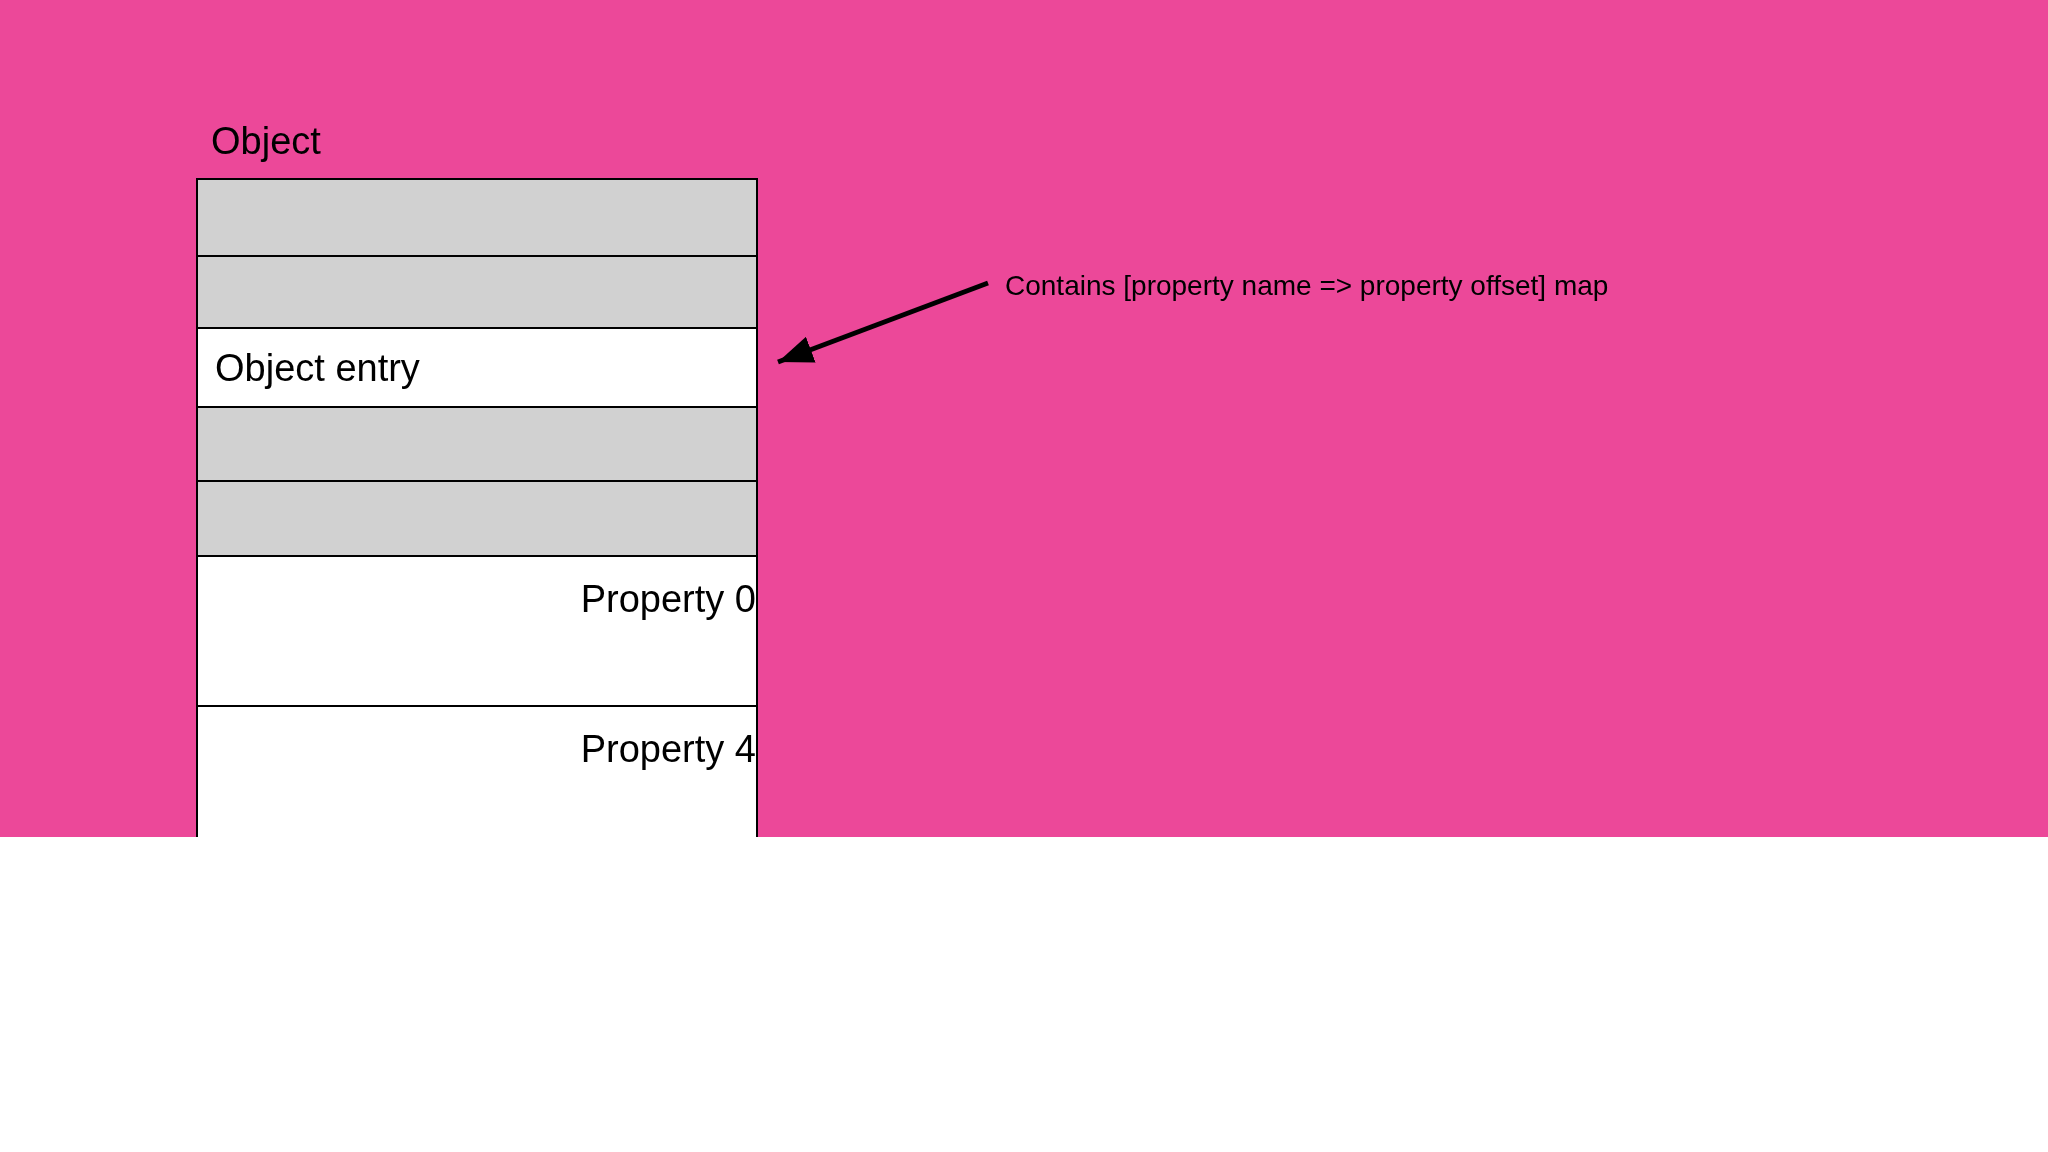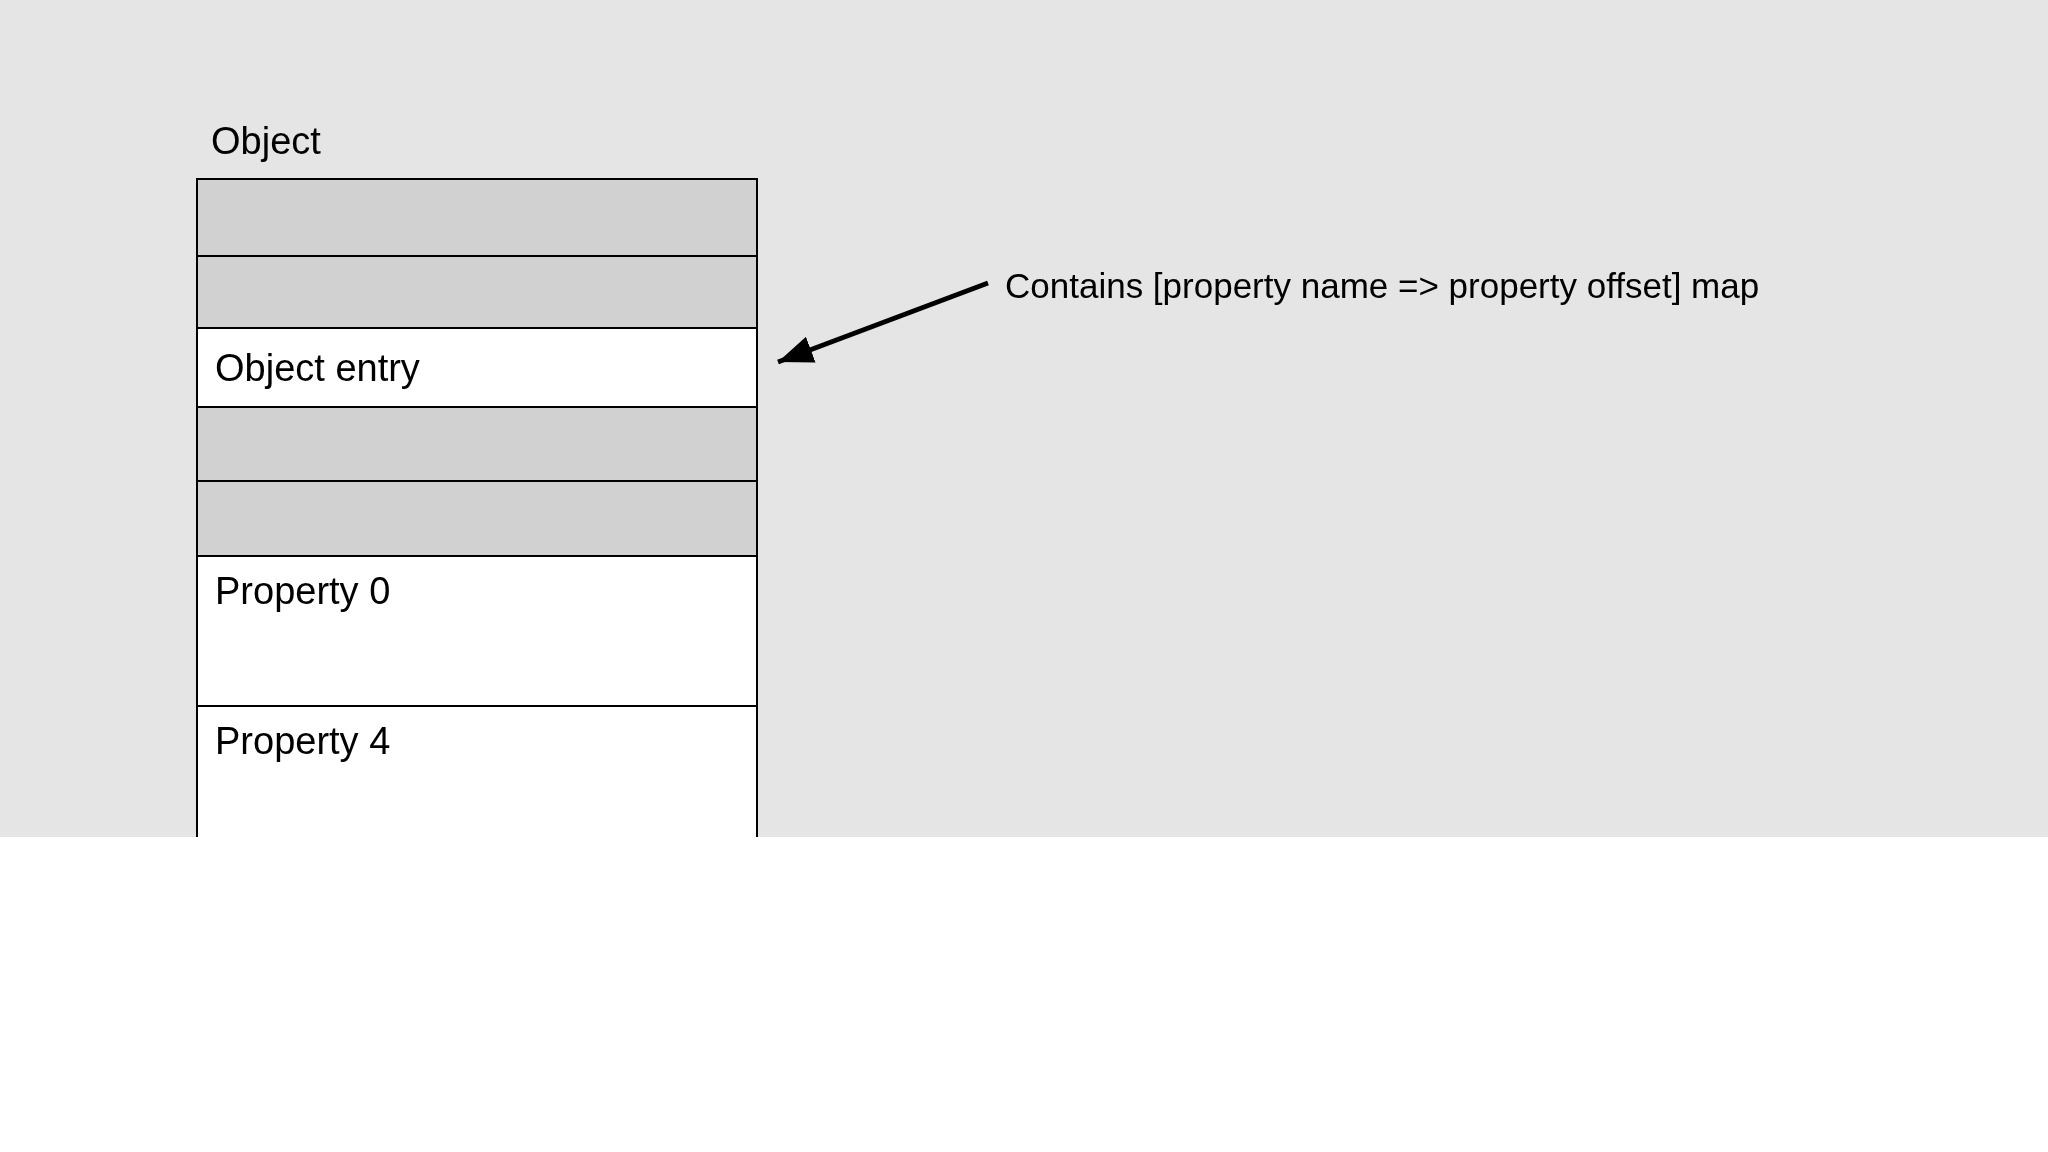--- a/index.html
+++ b/index.html
@@ -1,23 +1,24 @@
 <!DOCTYPE html>
 <html><head>
 <meta charset="utf-8">
 <style>
   html, body { margin: 0; padding: 0; background: #ffffff; }
   .canvas {
     position: relative;
     width: 2048px;
     height: 837px;
-    background: #e5e5e5;
+    background: #ec4899;
     overflow: hidden;
     font-family: "Liberation Sans", sans-serif;
     color: #000000;
+    text-align: right;
   }
   .object-label {
     position: absolute;
     left: 211px;
     top: 118px;
     font-size: 38px;
     line-height: 46px;
     white-space: nowrap;
   }
   .stack {
@@ -35,26 +36,26 @@
   }
   .stack-row + .stack-row { border-top: 2px solid #000000; }
   .stack-row.middle { display: flex; align-items: center; }
   .row-label {
     display: block;
     font-size: 38px;
     line-height: 44px;
     padding-left: 17px;
     white-space: nowrap;
   }
-  .stack-row.top .row-label { padding-top: 12px; }
+  .stack-row.top .row-label { padding-top: 20px; }
   .annotation {
     position: absolute;
     left: 1005px;
     top: 263px;
-    font-size: 35px;
+    font-size: 28px;
     line-height: 46px;
     white-space: nowrap;
   }
   .arrow-layer {
     position: absolute;
     left: 0; top: 0;
     width: 2048px;
     height: 1152px;
     pointer-events: none;
   }

